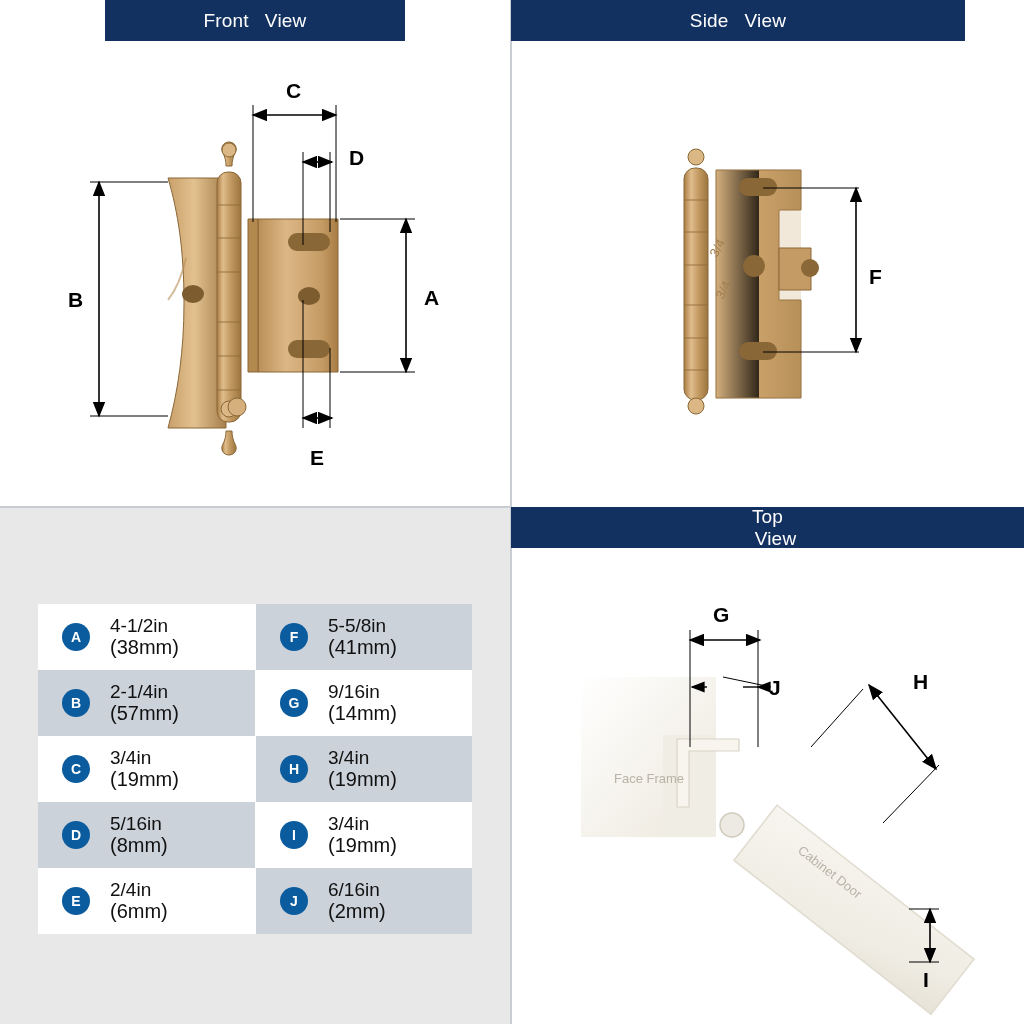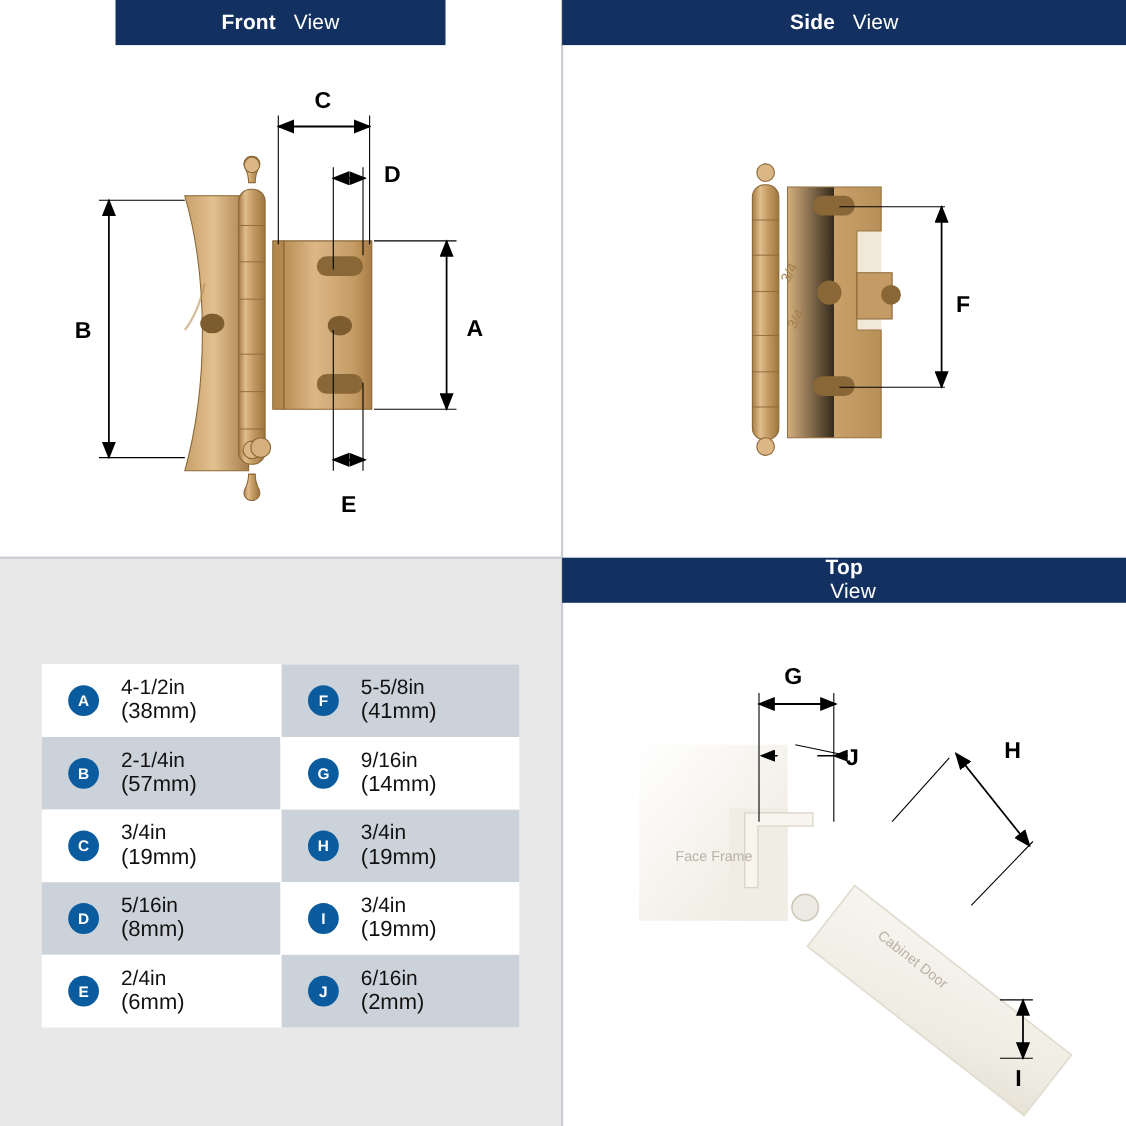--- a/index.html
+++ b/index.html
@@ -22,24 +22,24 @@
   
   .titlebar{
     position:absolute;
     height:41px;
     background:#123160;
     color:#ffffff;
     display:flex;align-items:center;justify-content:center;
     font-size:19px;
     letter-spacing:.2px;
   }
-  .titlebar .bold{font-weight:bold;}
+  .titlebar .bold{font-weight:normal;}
   .titlebar .light{font-weight:normal;margin-left:16px;}
   #front-title{left:105px;top:0;width:300px;}
-  #side-title{left:511px;top:0;width:513px;}
+  #side-title{left:511px;top:0;width:454px;}
   #top-title{left:511px;top:507px;width:513px;flex-direction:column;}
 
   
   .sep-v{position:absolute;background:#c9ccd1;}
   .sep-h{position:absolute;background:#c9ccd1;}
 
   
   svg{display:block;}
   .dimtext{font-family:"Liberation Sans",sans-serif;font-weight:bold;font-size:21px;fill:#000;}
 

